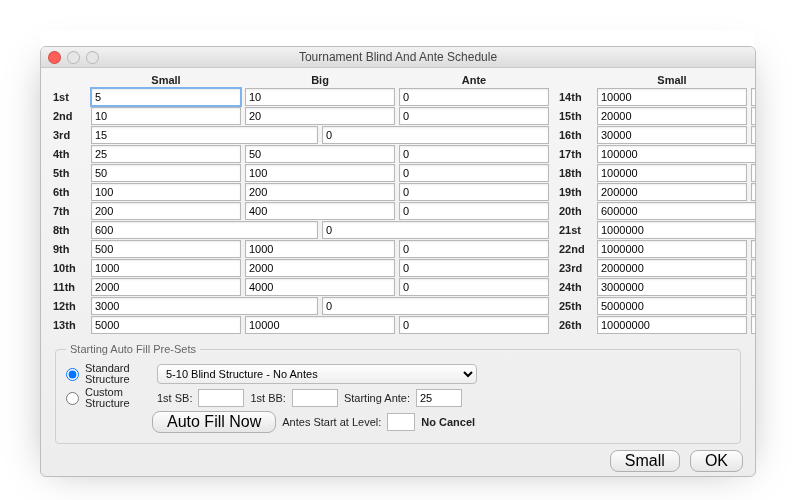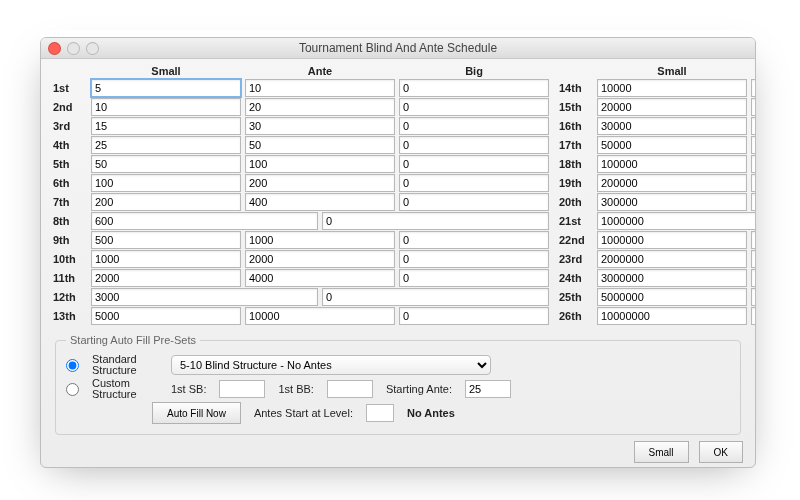--- a/index.html
+++ b/index.html
@@ -1,42 +1,42 @@
 <!DOCTYPE html>
 <html><head>
 <meta charset="utf-8">
 <style>
   html,body{margin:0;padding:0;width:800px;height:500px;background:#fff;font-family:"Lucida Grande","Helvetica Neue",Arial,sans-serif;font-size:11px;color:#222;}
   .shadow{position:absolute;left:40px;top:30px;width:714px;height:420px;box-shadow:0 25px 40px -10px rgba(0,0,0,.35);border-radius:6px;}
-  .window{position:absolute;left:40px;top:37px;width:714px;background:linear-gradient(#f6f6f6,#ededed);border:1px solid #bdbdbd;border-radius:6px;overflow:hidden;}
+  .window{position:absolute;left:40px;top:46px;width:714px;background:linear-gradient(#f6f6f6,#ededed);border:1px solid #bdbdbd;border-radius:6px;overflow:hidden;}
   .titlebar{height:20px;background:linear-gradient(#f2f2f2,#dcdcdc);border-bottom:1px solid #c8c8c8;display:flex;align-items:center;position:relative;}
   .traffic{position:absolute;left:7px;top:4px;display:flex;gap:6px;}
   .tl{width:11px;height:11px;border-radius:50%;border:1px solid rgba(0,0,0,.2);}
   .t-close{background:#ff5f57;}
   .t-hide{background:#e6e6e6;}
   .t-max{background:#e6e6e6;}
   .titlebar .title{flex:1;text-align:center;font-size:12px;color:#444;}
   .body{padding:6px 12px 4px 12px;}
   .grid-block{display:flex;gap:8px;}
   .half{flex:1;}
   .hdr{display:flex;font-weight:bold;margin-bottom:2px;}
   .lvlcol{width:36px;}
   .valcol{flex:1;text-align:center;}
   .row{display:flex;align-items:center;margin:1px 0;}
   .lvl{width:36px;font-weight:bold;}
   input.cell{flex:1;min-width:0;height:16px;border:1px solid #b8b8b8;background:#fff;font-size:11px;padding:0 3px;margin:0 2px;box-shadow:inset 0 1px 2px rgba(0,0,0,.08);}
   input.cell.focus{outline:2px solid #7eb4ea;outline-offset:-1px;}
   fieldset.presets{margin-top:8px;border:1px solid #cfcfcf;border-radius:4px;padding:6px 10px 8px 10px;}
   fieldset.presets legend{color:#666;padding:0 4px;}
-  .prow{display:flex;align-items:center;margin:2px 0;gap:13px;}
+  .prow{display:flex;align-items:center;margin:2px 0;gap:6px;}
   input[type=radio]{margin:0;}
   .radlabel{width:66px;line-height:11px;}
   select.combo{flex:1;height:20px;border:1px solid #bbb;border-radius:4px;background:linear-gradient(#fff,#eee);font-size:11px;padding:0 4px;max-width:320px;}
   .mini{width:38px;height:16px;border:1px solid #b8b8b8;background:#fff;font-size:11px;padding:0 3px;}
-  button.aqua{height:22px;border:1px solid #b0b0b0;border-radius:0;background:linear-gradient(#fdfdfd,#e6e6e6);font-size:10px;padding:0 14px;cursor:pointer;}
+  button.aqua{height:22px;border:1px solid #b0b0b0;border-radius:8px;background:linear-gradient(#fdfdfd,#e6e6e6);font-size:16px;padding:0 14px;cursor:pointer;}
   .buttons{display:flex;justify-content:flex-end;gap:10px;margin-top:6px;}
   .inline-lbl{white-space:nowrap;}
 </style>
 </head>
 <body>
 
 <div class="shadow"></div>
 <div class="window">
   <div class="titlebar">
     <div class="traffic">
@@ -46,39 +46,38 @@
     </div>
     <div class="title">Tournament Blind And Ante Schedule</div>
   </div>
 
   <div class="body">
     <div class="grid-block">
       <div class="half" id="left-half">
           <div class="hdr">
             <div class="lvlcol"></div>
             <div class="valcol">Small</div>
+            <div class="valcol">Big</div>
             <div class="valcol">Ante</div>
-            <div class="valcol">Big</div>
           </div>
           <div class="row">
             <div class="lvl">1st</div>
             <input class="cell focus" value="5" style="">
             <input class="cell" value="10" style="">
             <input class="cell" value="0" style="">
           </div>
           <div class="row">
             <div class="lvl">2nd</div>
             <input class="cell" value="10" style="">
             <input class="cell" value="20" style="">
             <input class="cell" value="0" style="">
           </div>
           <div class="row">
             <div class="lvl">3rd</div>
             <input class="cell" value="15" style="">
-            <input class="cell" value="30" style="">
             <input class="cell" value="0" style="">
           </div>
           <div class="row">
             <div class="lvl">4th</div>
             <input class="cell" value="25" style="">
             <input class="cell" value="50" style="">
             <input class="cell" value="0" style="">
           </div>
           <div class="row">
             <div class="lvl">5th</div>
@@ -149,36 +148,34 @@
             <input class="cell" value="20000" style="">
             <input class="cell" value="40000" style="">
           </div>
           <div class="row">
             <div class="lvl">16th</div>
             <input class="cell" value="30000" style="">
             <input class="cell" value="60000" style="">
           </div>
           <div class="row">
             <div class="lvl">17th</div>
-            <input class="cell" value="50000" style="">
             <input class="cell" value="100000" style="">
           </div>
           <div class="row">
             <div class="lvl">18th</div>
             <input class="cell" value="100000" style="">
             <input class="cell" value="200000" style="">
           </div>
           <div class="row">
             <div class="lvl">19th</div>
             <input class="cell" value="200000" style="">
             <input class="cell" value="400000" style="">
           </div>
           <div class="row">
             <div class="lvl">20th</div>
-            <input class="cell" value="300000" style="">
             <input class="cell" value="600000" style="">
           </div>
           <div class="row">
             <div class="lvl">21st</div>
             <input class="cell" value="1000000" style="">
           </div>
           <div class="row">
             <div class="lvl">22nd</div>
             <input class="cell" value="1000000" style="">
             <input class="cell" value="2000000" style="">
@@ -225,21 +222,21 @@
         <span class="inline-lbl">1st BB:</span>
         <input class="mini" value="" style="">
         <span class="inline-lbl">Starting Ante:</span>
         <input class="mini" value="25" style="">
       </div>
 
       <div class="prow" style="padding-left:86px;">
         <button class="aqua">Auto Fill Now</button>
         <span class="inline-lbl">Antes Start at Level:</span>
         <input class="mini" style="width: 20px;" value="">
-        <span class="inline-lbl" style="font-weight:bold">No Antes</span>
+        <span class="inline-lbl" style="font-weight:bold">No Cancel</span>
       </div>
     </fieldset>
 
     <div class="buttons">
       <button class="aqua">Small</button>
       <button class="aqua">OK</button>
     </div>
   </div>
 </div>
 

